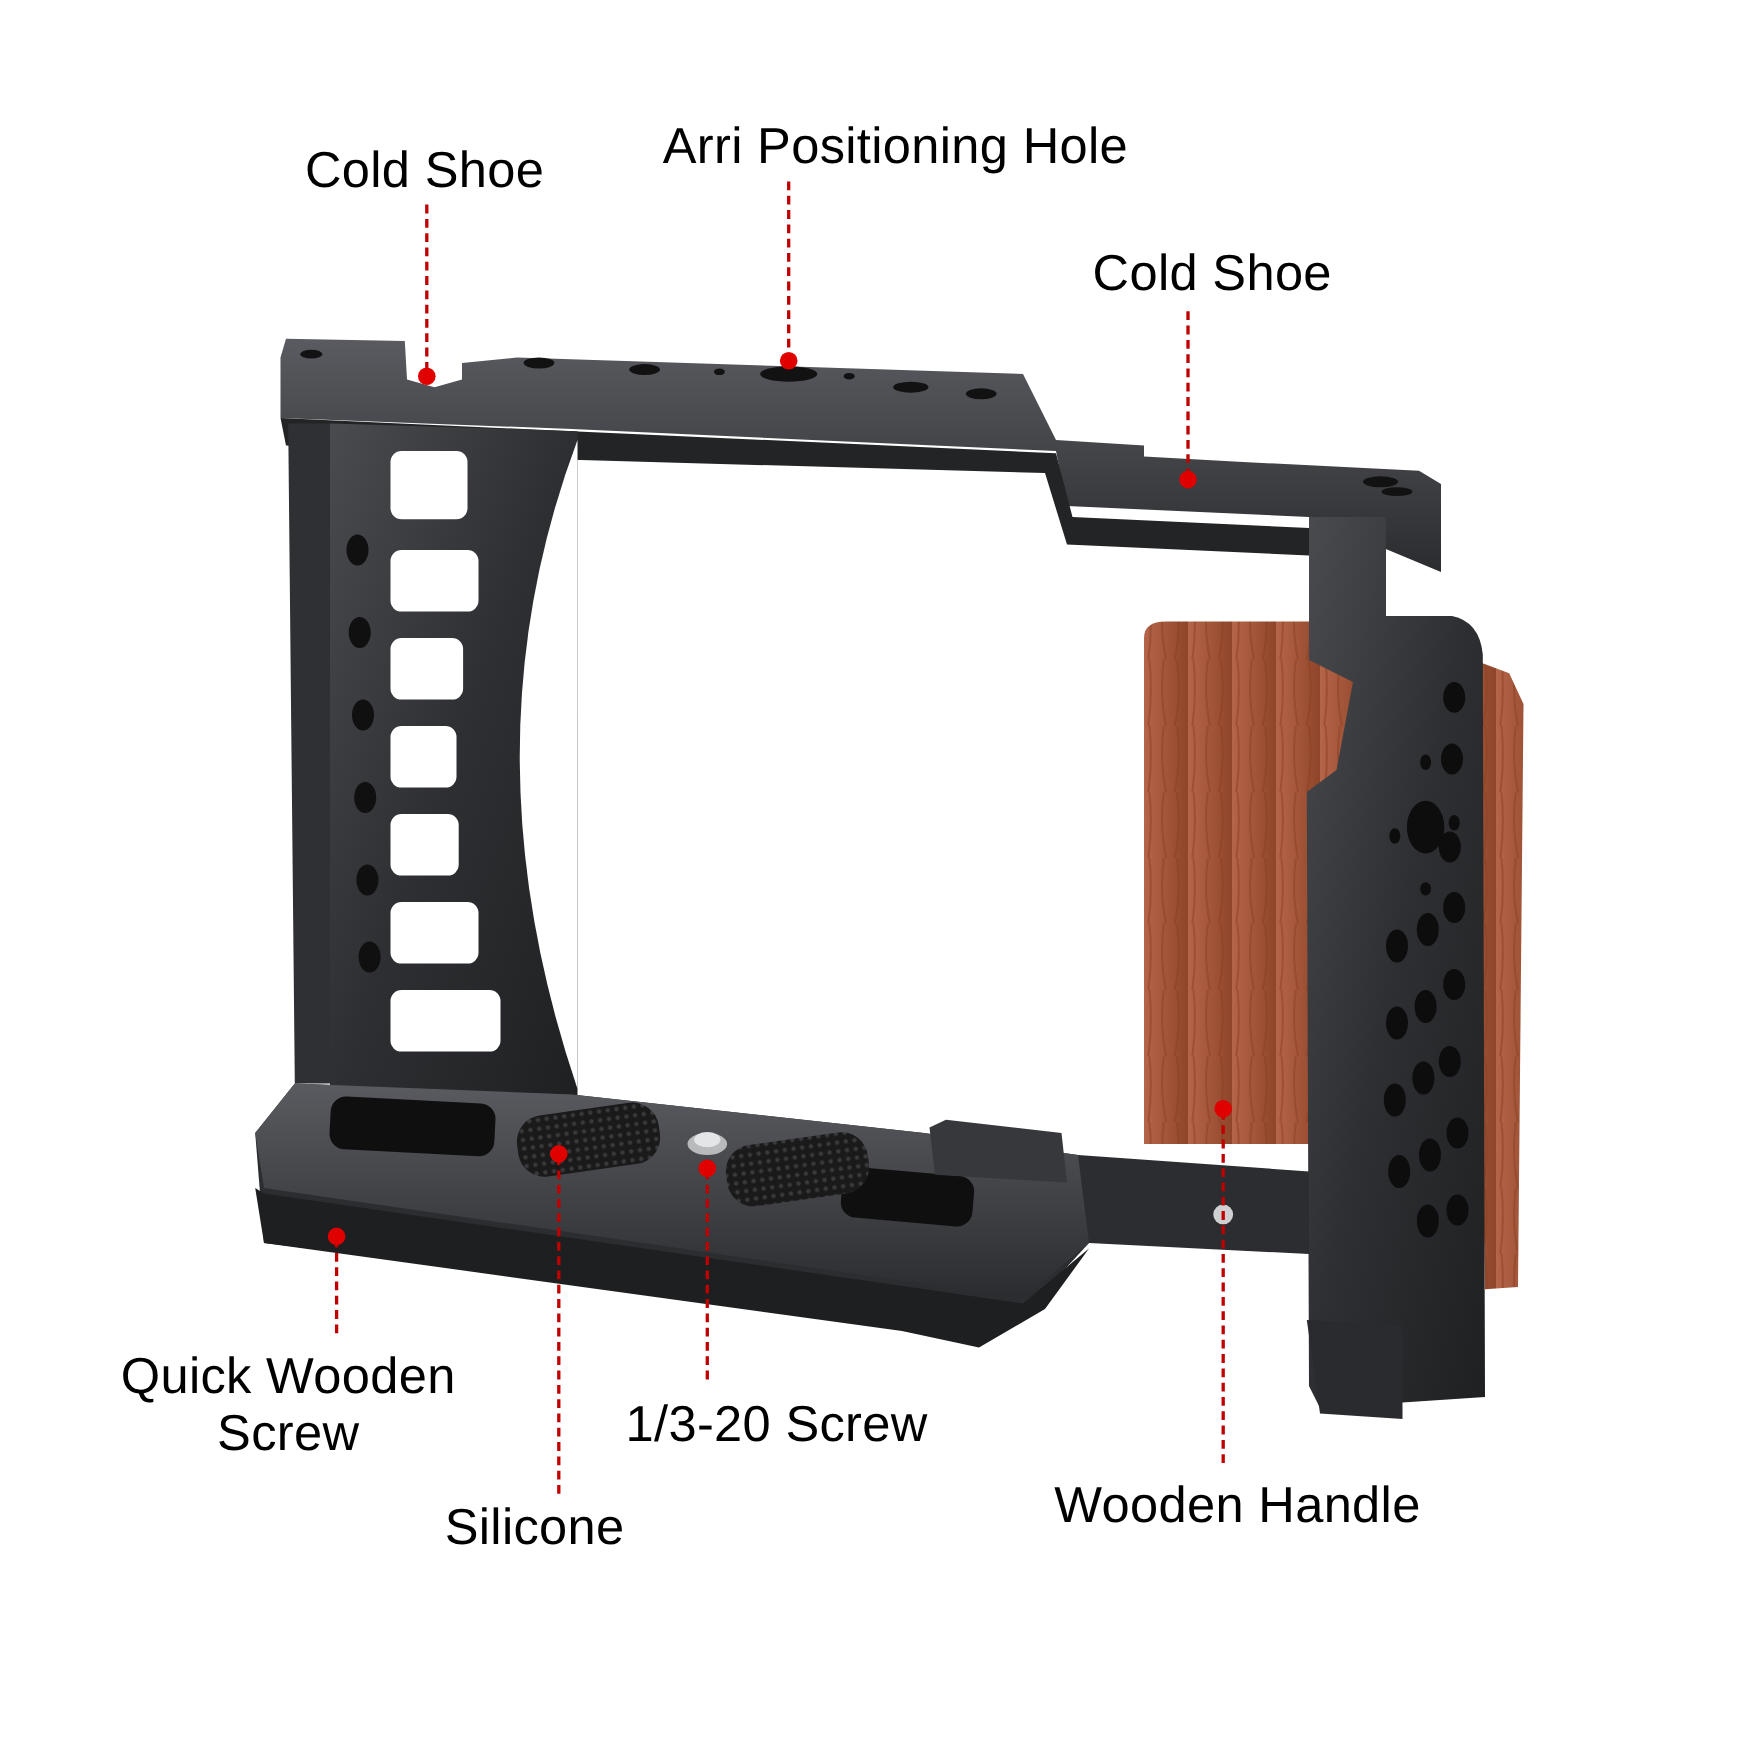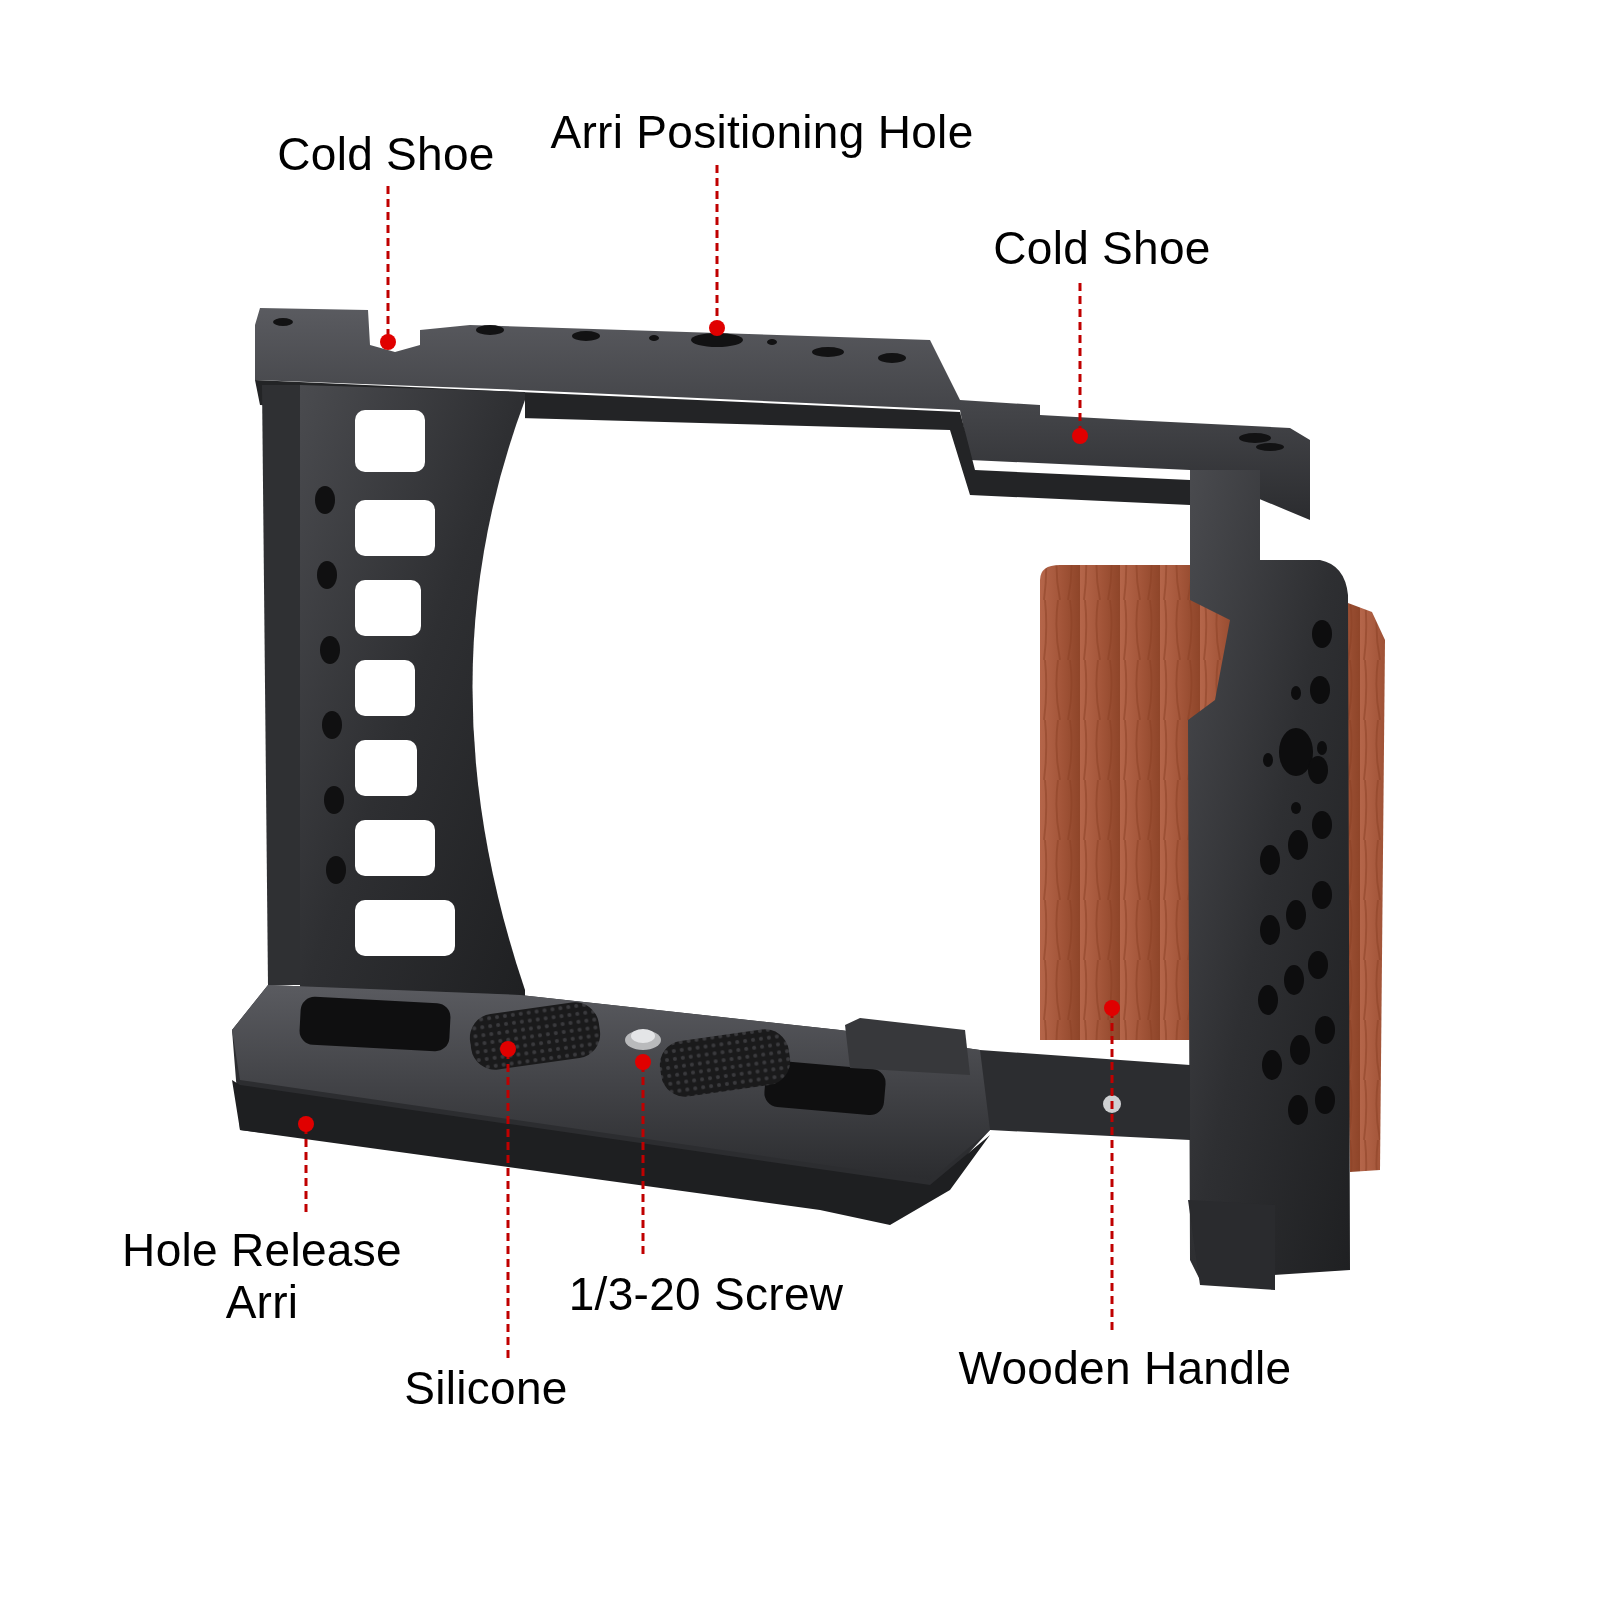--- a/index.html
+++ b/index.html
@@ -154,31 +154,31 @@
       <circle cx="508" cy="1049" r="8"></circle>
       <circle cx="643" cy="1062" r="8"></circle>
       <circle cx="1112" cy="1008" r="8"></circle>
     </g>
   </svg>
 
   <div class="label" style="left:256px; top:128px; width:260px;">
     <span class="line">Cold Shoe</span>
   </div>
 
-  <div class="label" style="left:532px; top:106px; width:460px;">
+  <div class="label" style="left:584px; top:106px; width:460px;">
     <span class="line">Arri Positioning Hole</span>
   </div>
 
   <div class="label" style="left:972px; top:222px; width:260px;">
     <span class="line">Cold Shoe</span>
   </div>
 
   <div class="label" style="left:92px; top:1224px; width:340px;">
-    <span class="line">Hole Release</span>
-    <span class="line">Arri</span>
+    <span class="line">Quick Wooden</span>
+    <span class="line">Screw</span>
   </div>
 
   <div class="label" style="left:336px; top:1362px; width:300px;text-align:center;">
     <span class="line">Silicone</span>
   </div>
 
   <div class="label" style="left:556px; top:1268px; width:300px;">
     <span class="line">1/3-20 Screw</span>
   </div>
 

